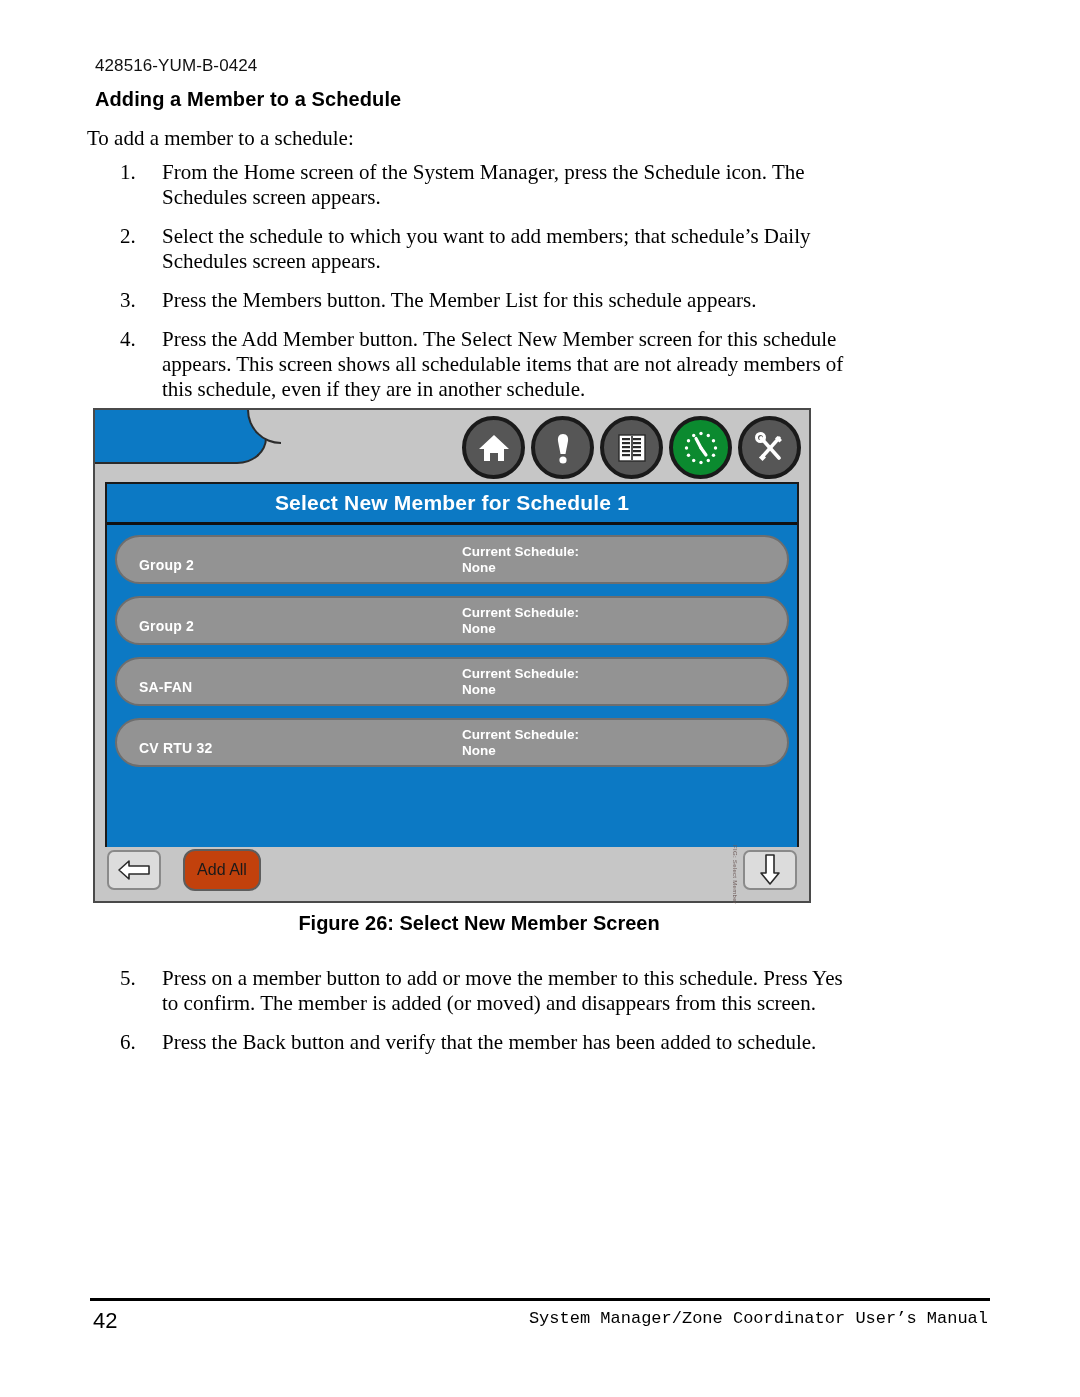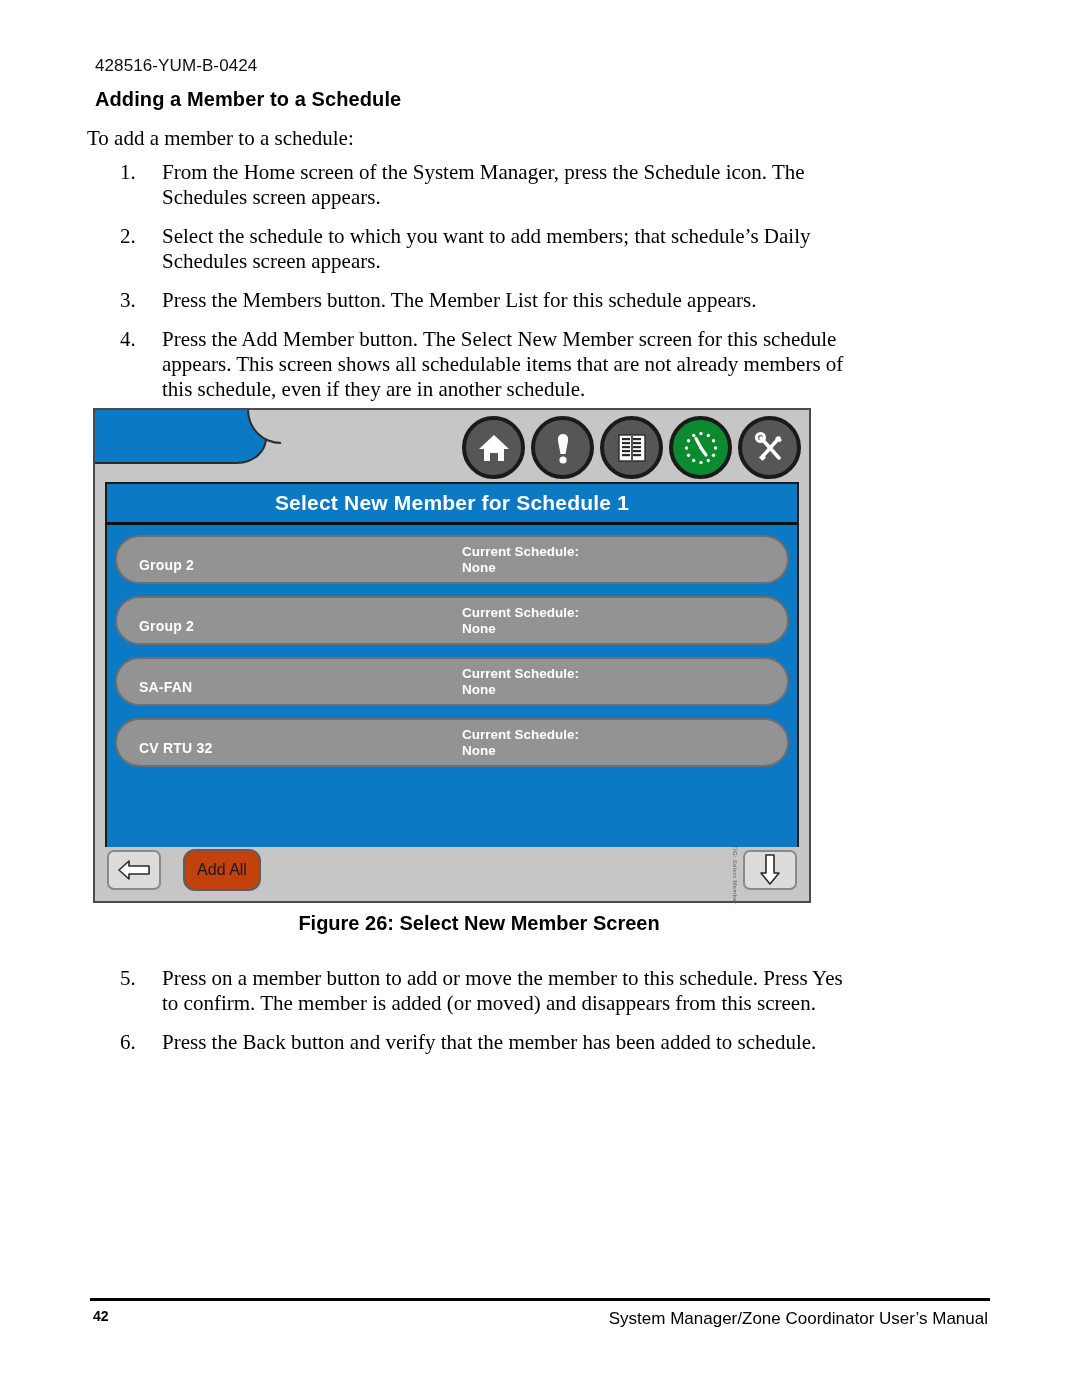--- a/index.html
+++ b/index.html
@@ -314,28 +314,27 @@
     top: 1298px;
     width: 900px;
     height: 3px;
     background: #000000;
   }
   .footer-page {
     position: absolute;
     left: 93px;
     top: 1308px;
     font-family: "Liberation Sans", sans-serif;
-    font-size: 14px;
-    font-weight: bold;
+    font-size: 22px;
   }
   .footer-title {
     position: absolute;
     right: 92px;
     top: 1309px;
-    font-family: Liberation Sans, sans-serif;
+    font-family: Liberation Mono, monospace;
     font-size: 17px;
   }
 </style>
 </head>
 <body>
 
 <div class="page">
 
   <div class="runhead">428516-YUM-B-0424</div>
 

